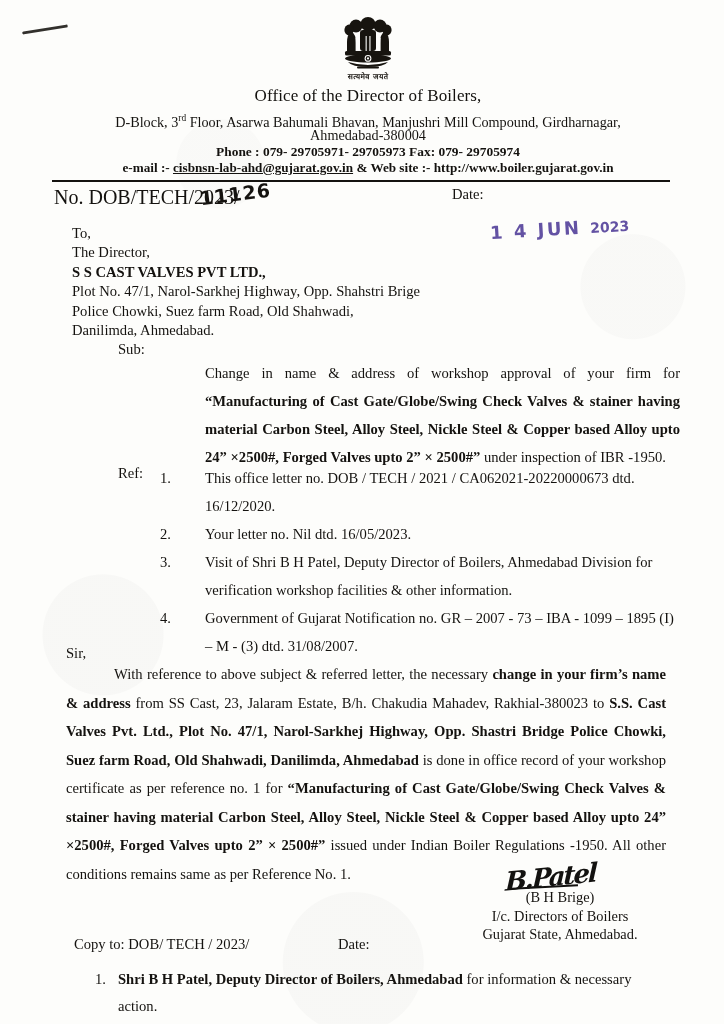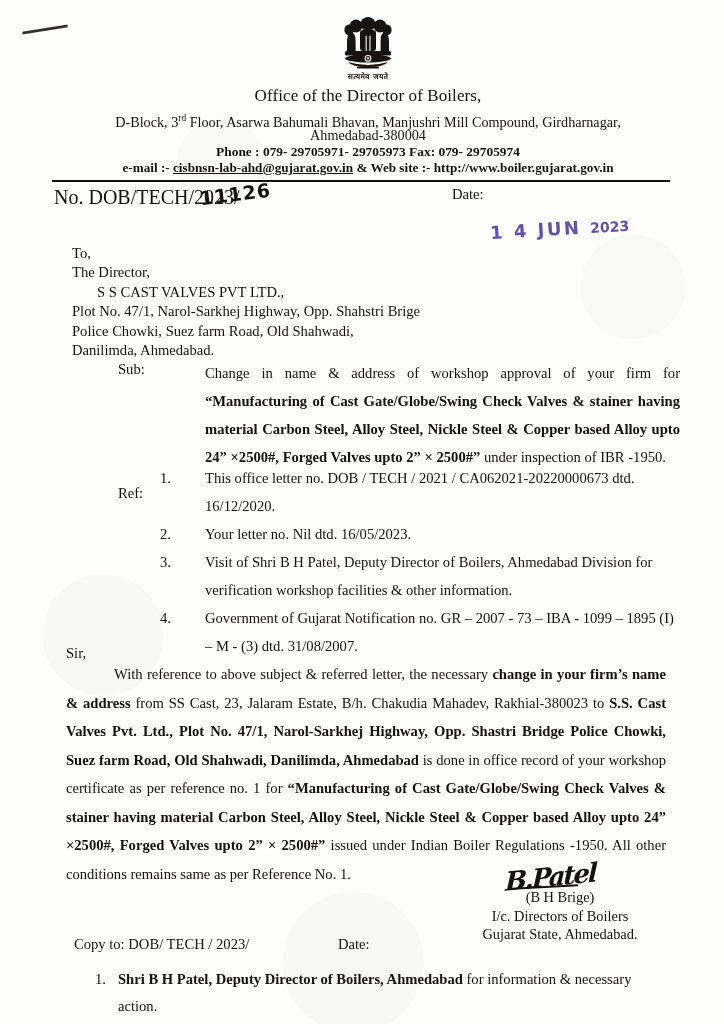--- a/index.html
+++ b/index.html
@@ -134,30 +134,29 @@
     color: #53409a;
     letter-spacing: 2.5px;
     transform: rotate(-3.5deg);
     opacity: .9;
   }
   .date-stamp .yr { font-size: 14px; letter-spacing: 0px; }
   
   .to-block {
     position: absolute;
     left: 72px;
-    top: 244px;
+    top: 224px;
     font-size: 14.6px;
     line-height: 19.4px;
   }
-  .to-block .firm { font-weight: 400; margin-left: 25px; }
+  .to-block .firm { font-weight: 700; }
   
   .label-col {
     position: absolute;
     font-size: 14.6px;
-    margin-top: 20px;
   }
   .sub-label { left: 118px; top: 341px; }
   .ref-label { left: 118px; top: 465px; }
   .sub-body {
     position: absolute;
     left: 205px;
     top: 340px;
     width: 475px;
     font-size: 14.6px;
     line-height: 28px;

